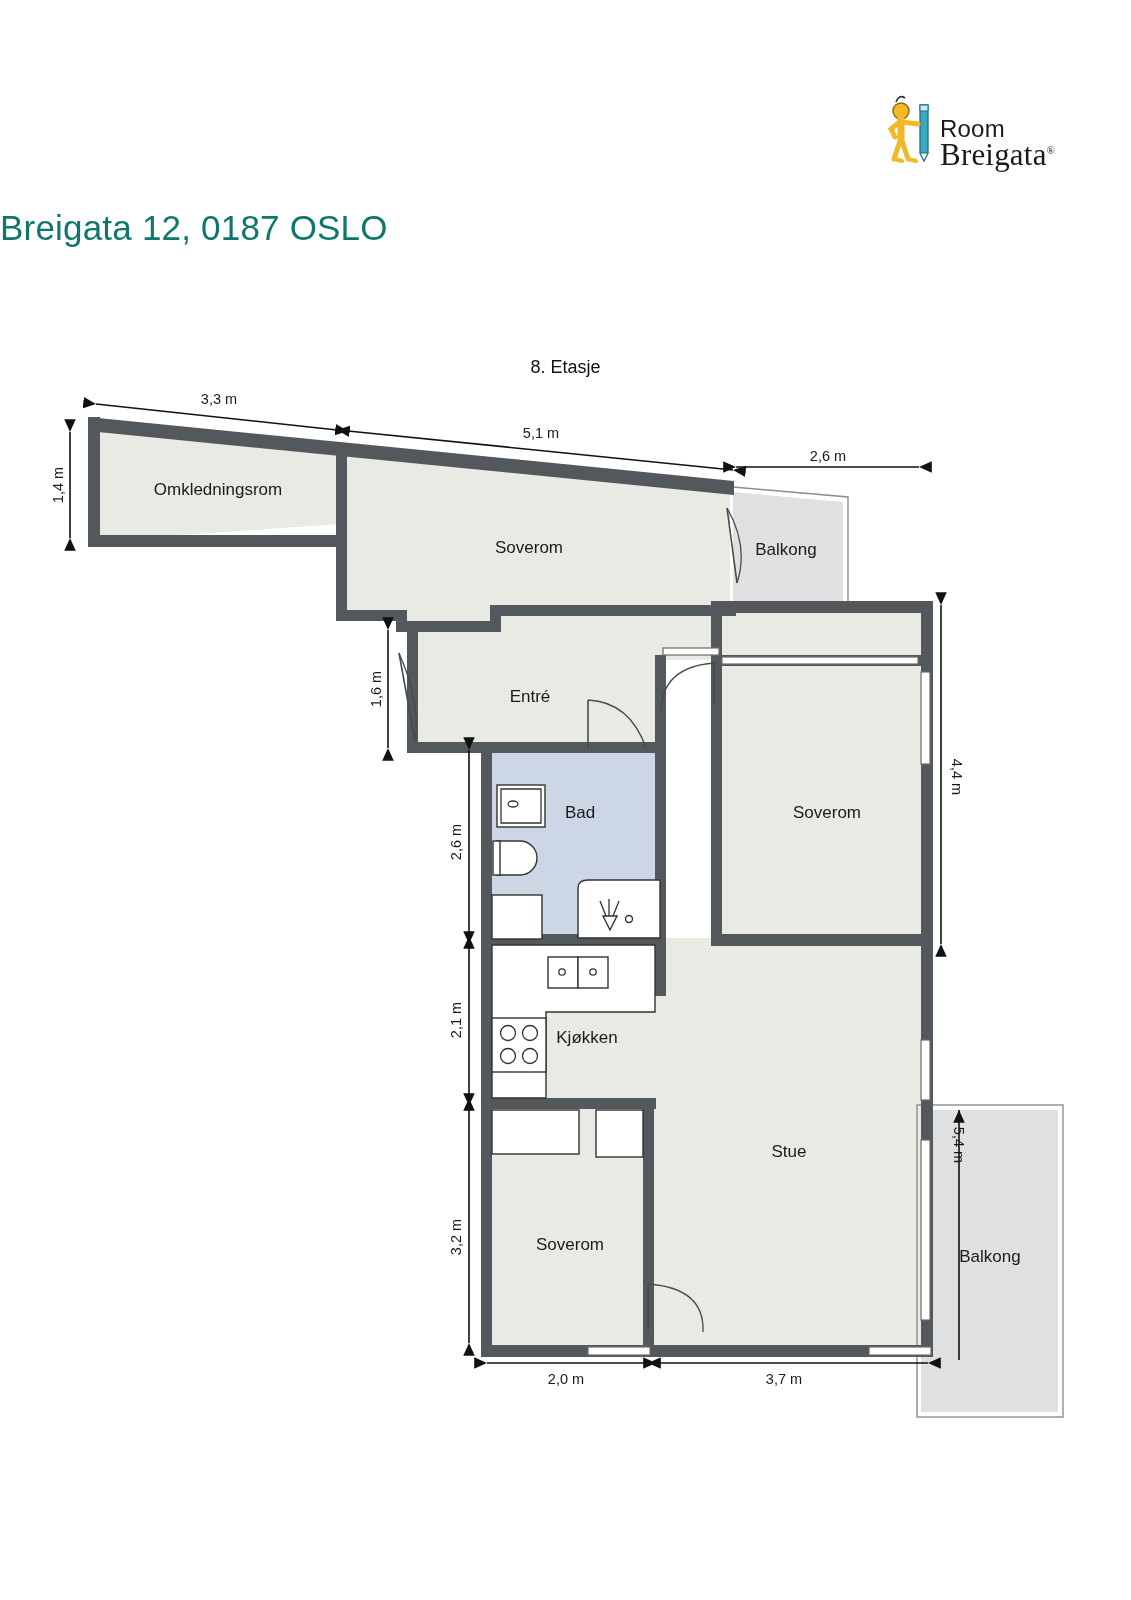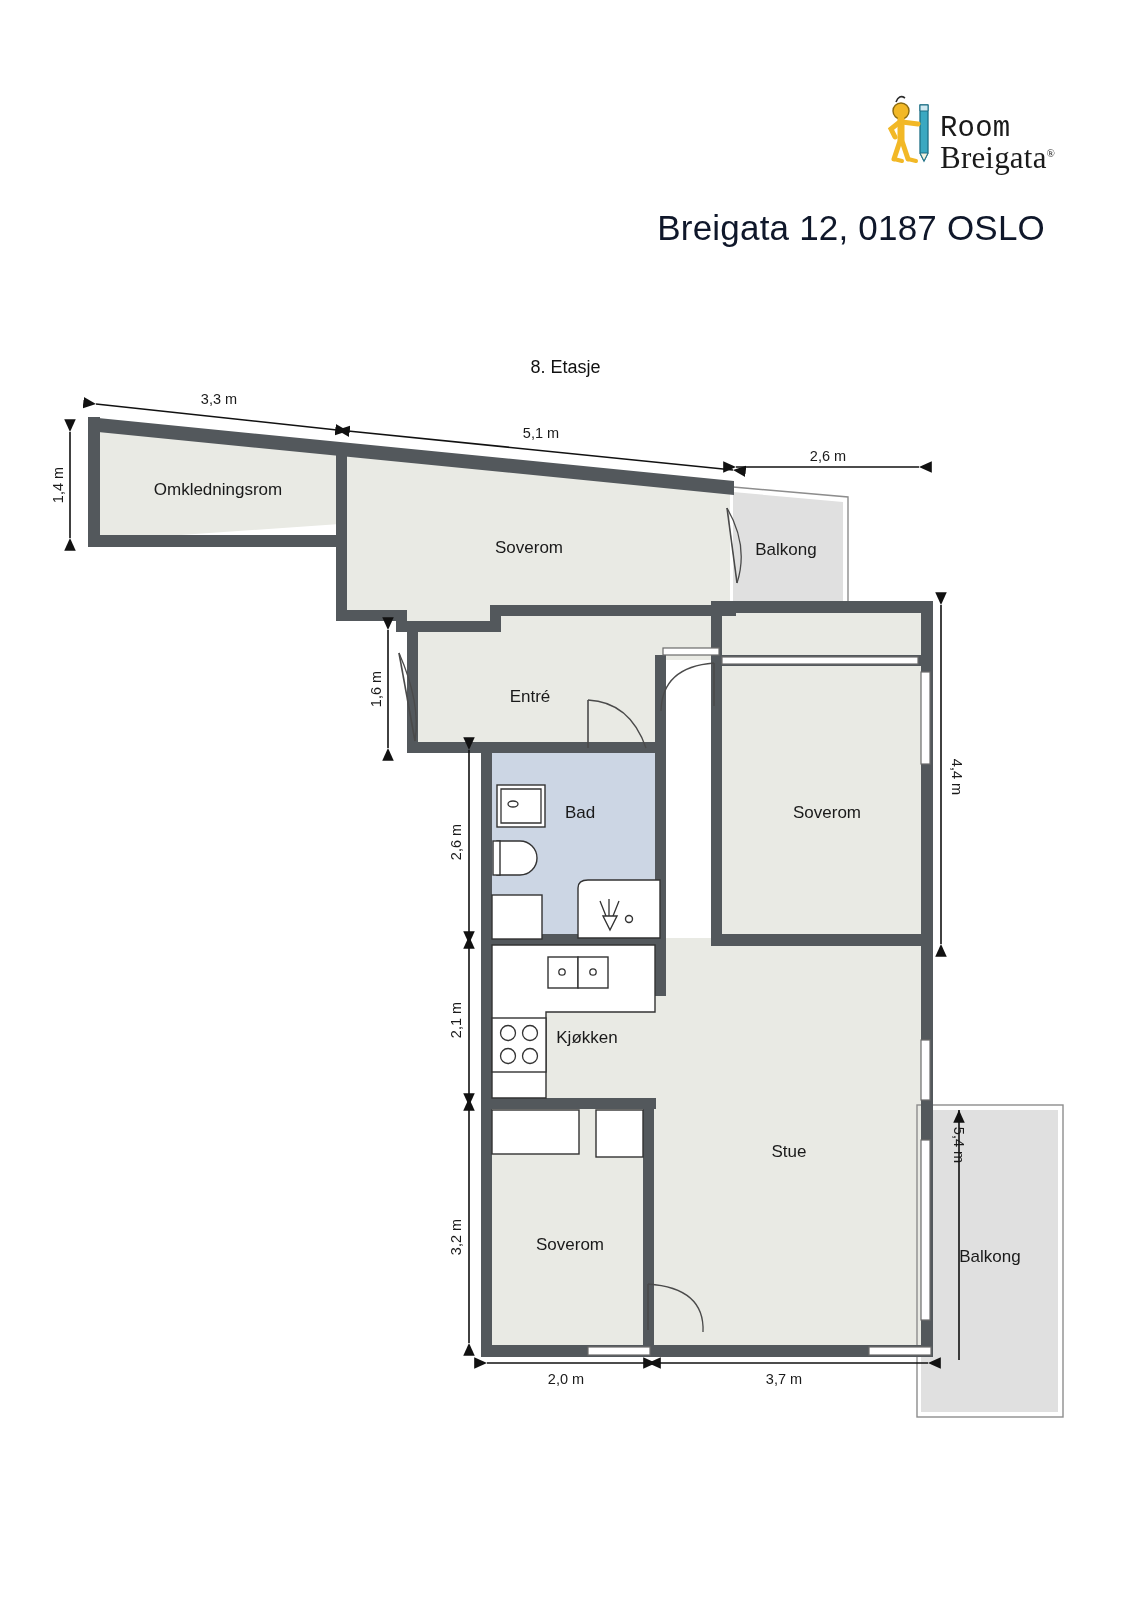--- a/index.html
+++ b/index.html
@@ -30,22 +30,22 @@
     height: 74px;
     flex: 0 0 52px;
     position: relative;
   }
   #logo .logo-words {
     margin-left: 4px;
     line-height: 0.96;
     color: #1a1a1a;
   }
   #logo .logo-words .w1 {
-    font-size: 29px;
-    font-family: Liberation Mono, monospace;
+    font-size: 24px;
+    font-family: Liberation Sans, sans-serif;
     display: block;
     letter-spacing: .2px;
     margin-top: 31px;
   }
   #logo .logo-words .w2 {
     font-size: 31px;
     font-family: "Liberation Serif", serif;
     display: block;
     letter-spacing: .2px;
     position: relative;
@@ -54,23 +54,23 @@
     font-size: 11px;
     vertical-align: super;
   }
 
   
   #plan-title {
     position: absolute;
     left: 0;
     top: 208px;
     width: 1045px;
-    text-align: right;
+    text-align: left;
     font-size: 35px;
-    color: #0f172a;
+    color: #0f766e;
     letter-spacing: .2px;
   }
   #floor-title {
     position: absolute;
     left: 0;
     top: 357px;
     width: 1131px;
     text-align: center;
     font-size: 18px;
     color: #111111;

